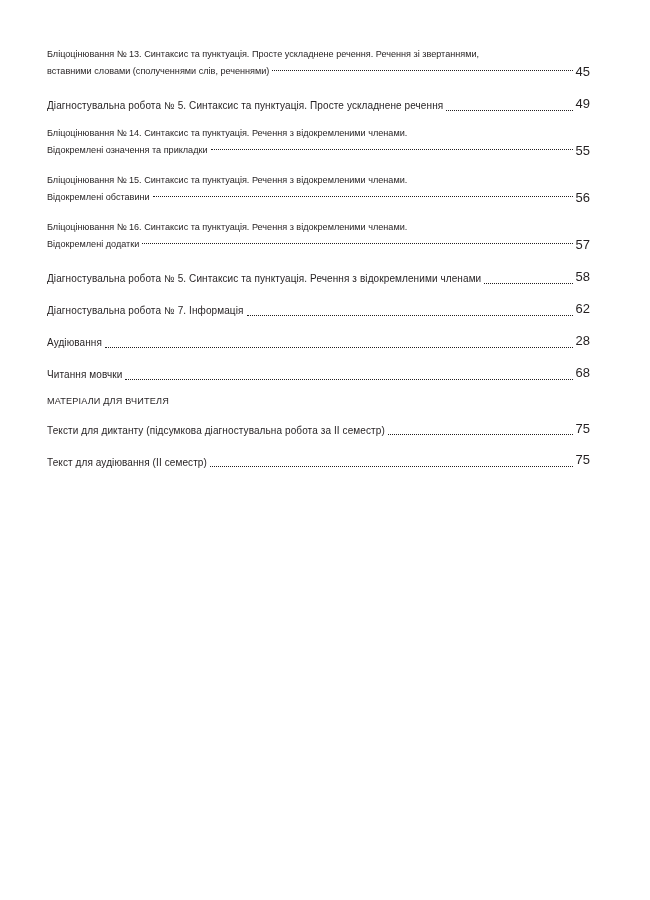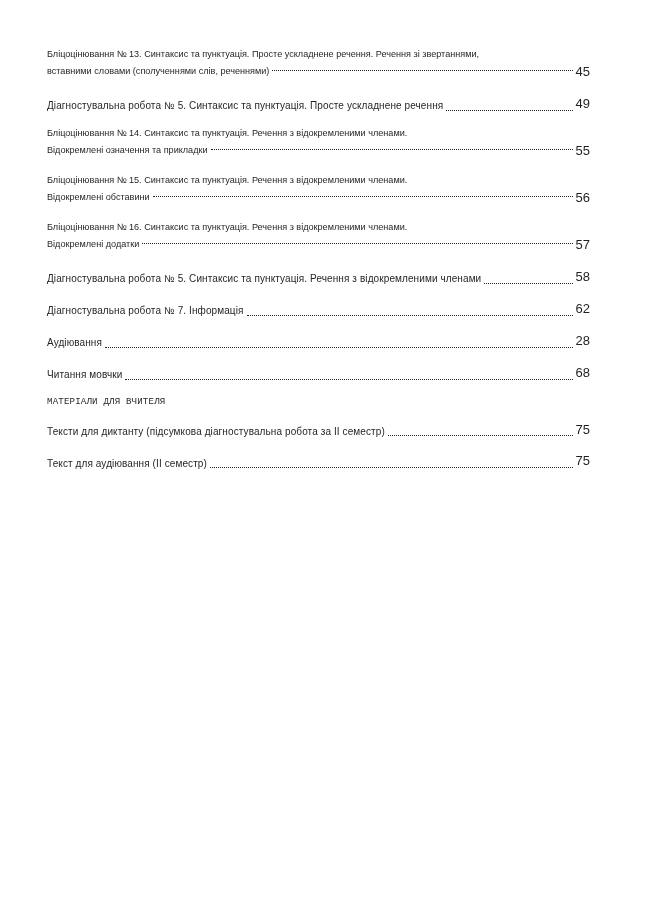--- a/index.html
+++ b/index.html
@@ -48,21 +48,20 @@
     color: #231f20;
     flex: 0 0 auto;
     text-align: right;
     min-width: 14px;
   }
   .section-head {
     font-size: 9.1px;
     color: #231f20;
     margin: 4px 0 13.5px 0;
     letter-spacing: 0.02em;
-    font-family: Liberation Mono, monospace;
   }
   
   .toc-entry.multiline {
     display: block;
     position: relative;
   }
   .toc-entry.multiline .lines {
     font-size: 9.1px;
     line-height: 1.52;
   }

